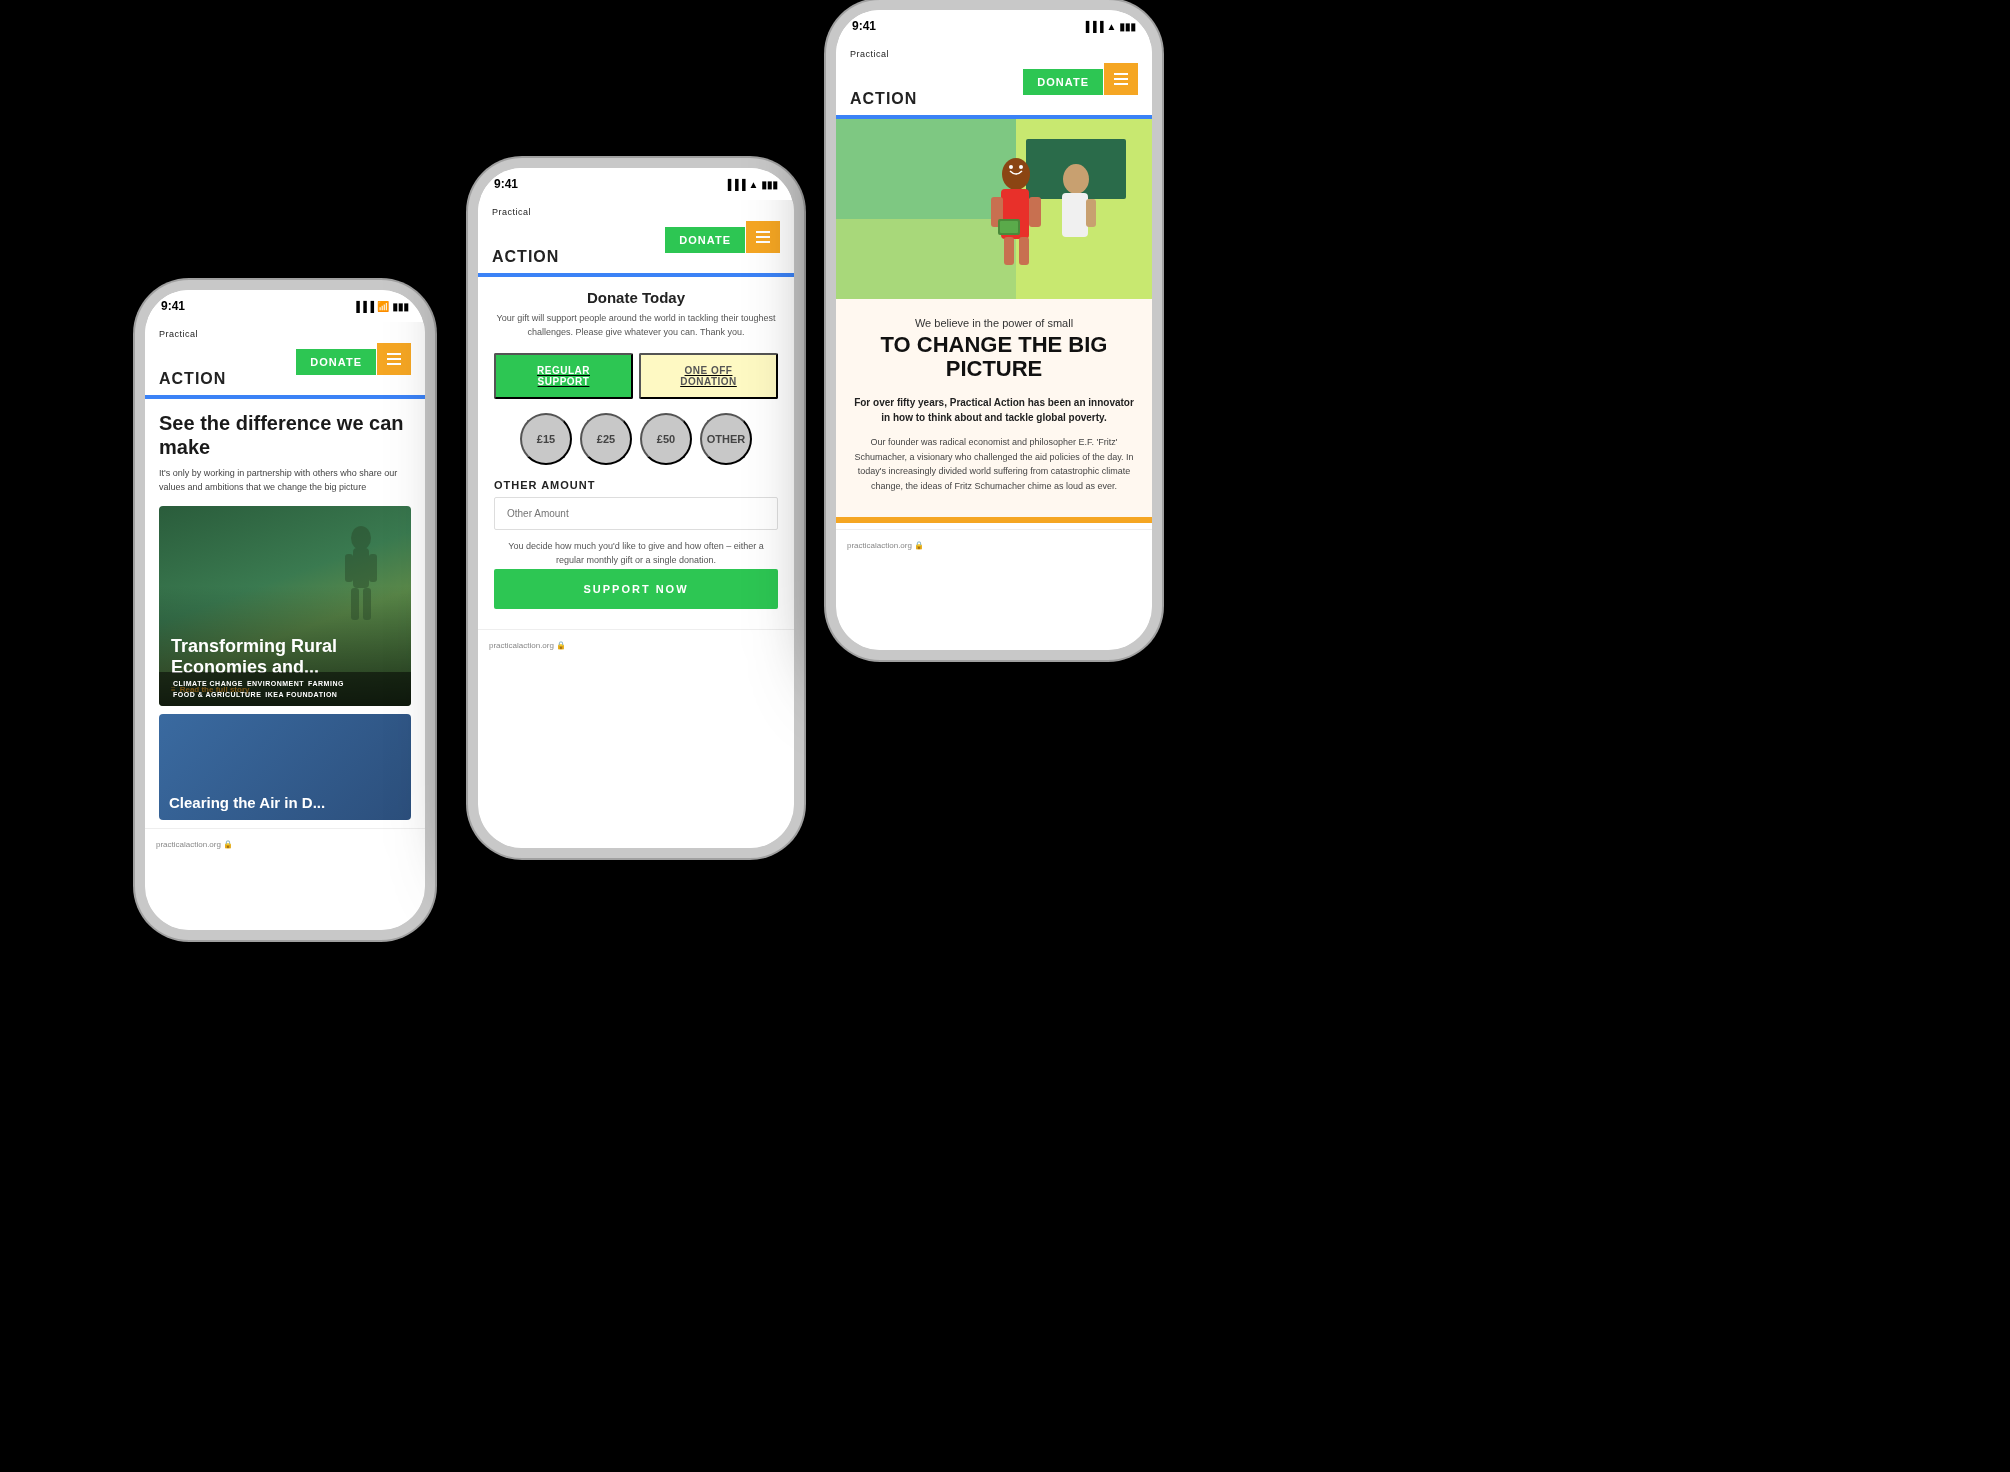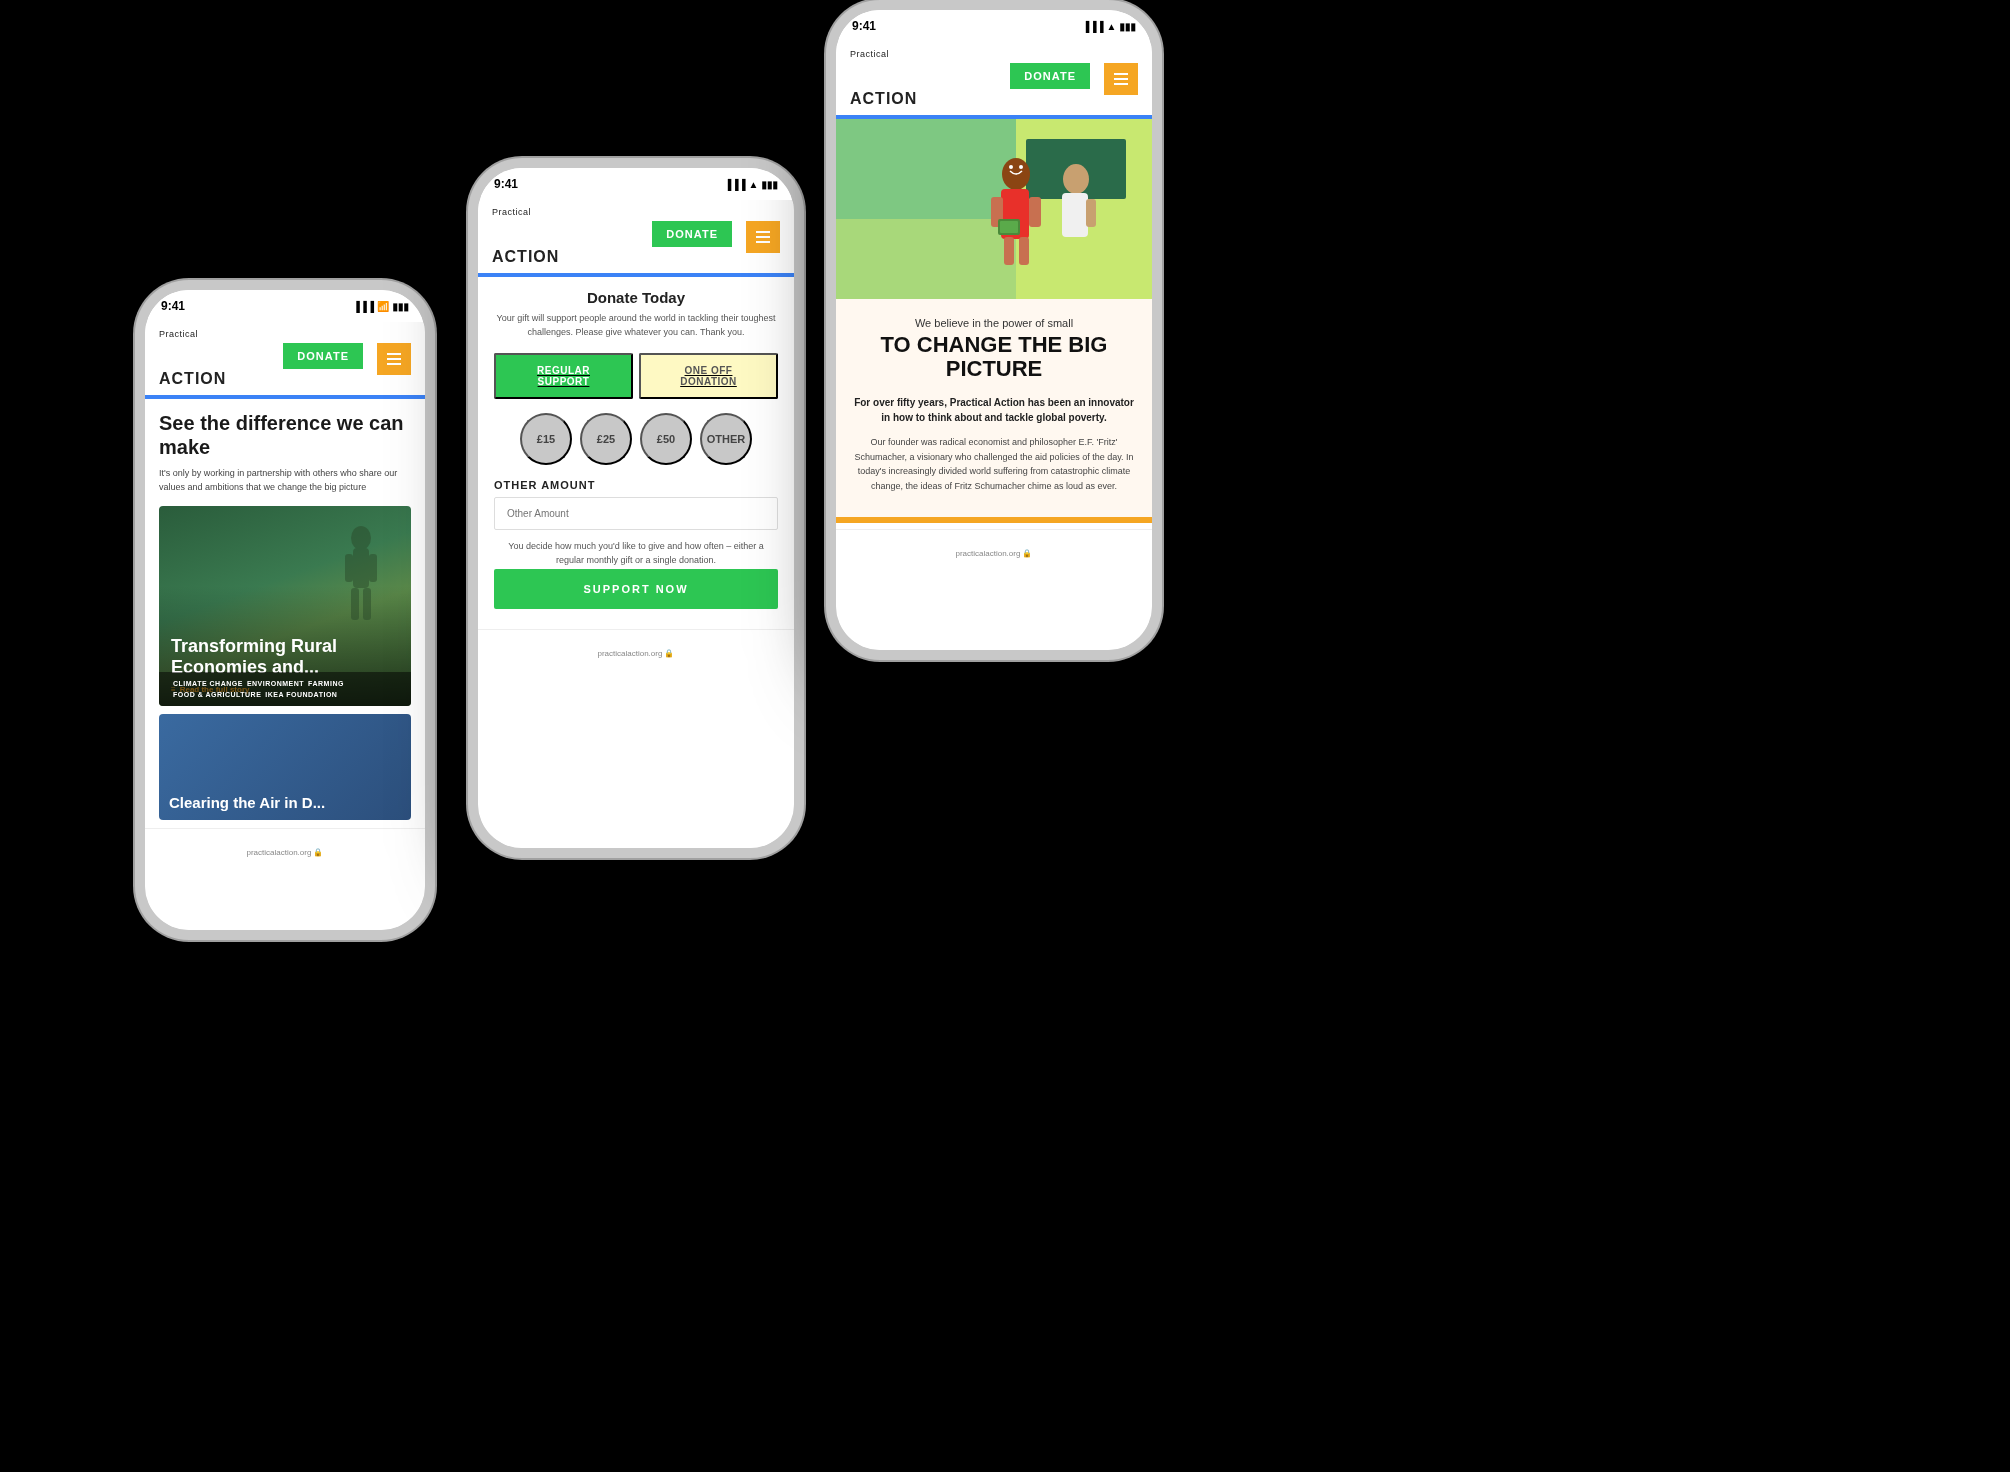--- a/index.html
+++ b/index.html
@@ -103,21 +103,21 @@
       justify-content: space-between;
       padding: 8px 14px;
       background: #fff;
       border-bottom: 4px solid #3b82f6;
     }
 
     .logo-area { display: flex; flex-direction: column; line-height: 1; }
     .logo-practical { font-size: 9px; font-weight: 400; color: #222; letter-spacing: 0.5px; }
     .logo-action { font-size: 16px; font-weight: 900; color: #222; letter-spacing: 1px; text-transform: uppercase; margin-top: 32px; }
 
-    .header-right { display: flex; gap: 14px; align-items: flex-start; }
+    .header-right { display: flex; gap: 1px; align-items: flex-end; }
 
     .btn-donate {
       background: #2dc653;
       color: #fff;
       font-weight: 900;
       font-size: 11px;
       padding: 7px 14px;
       border: none;
       letter-spacing: 1px;
       text-transform: uppercase;
@@ -395,22 +395,21 @@
 
     .p3-yellow-bar {
       height: 6px;
       background: #f5a623;
       margin: 0 0 6px;
     }
 
     .bottom-url {
       font-size: 8px;
       color: #888;
-      text-align: center;
-      padding: 19px;
+      padding: 11px;
       border-top: 1px solid #eee;
       flex-shrink: 0;
     }
   </style>
 </head>
 <body>
 
 <div class="phone phone-left">
   <div class="phone-screen">
 

